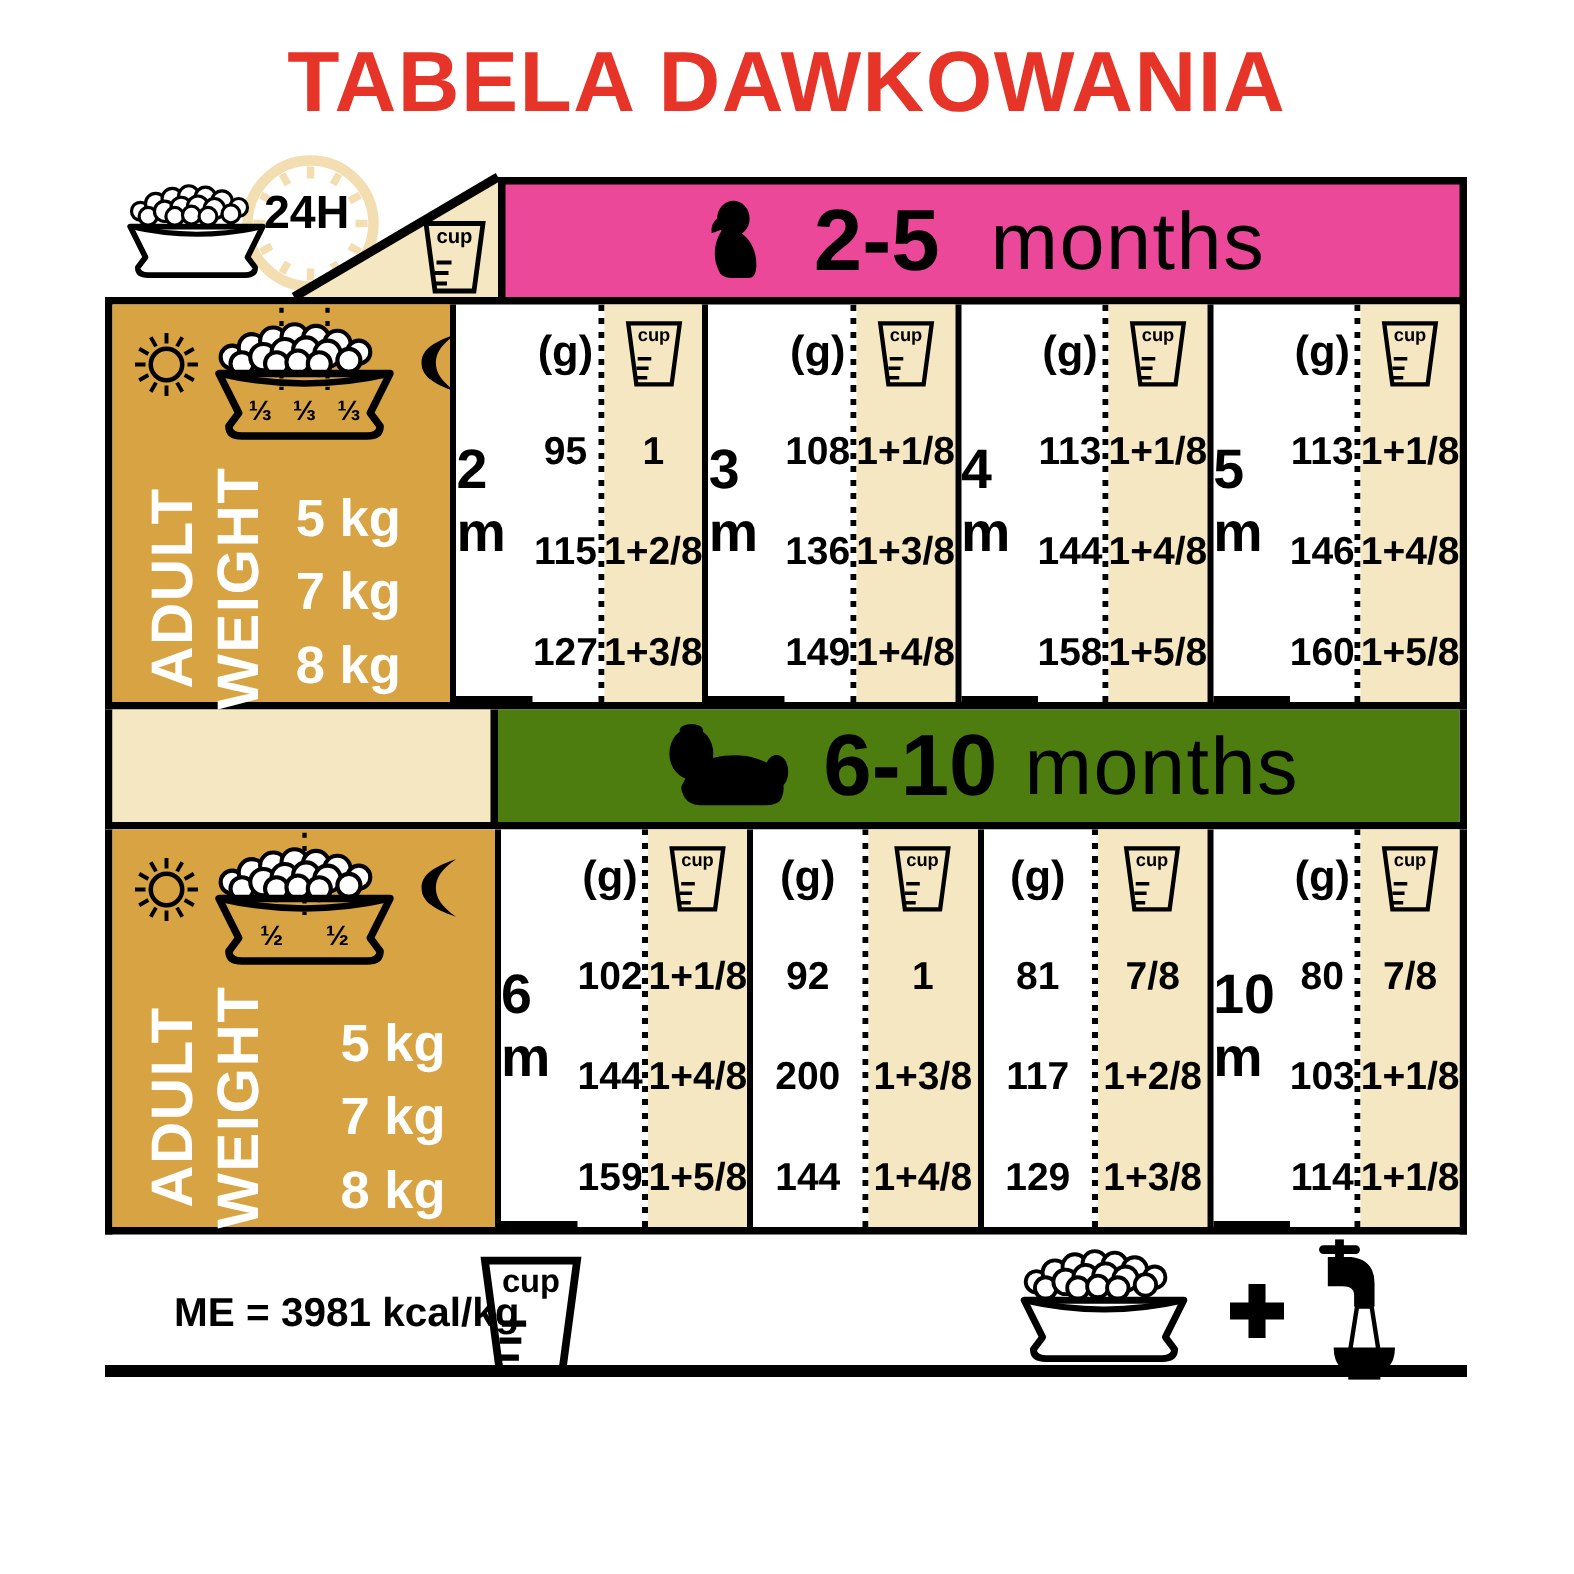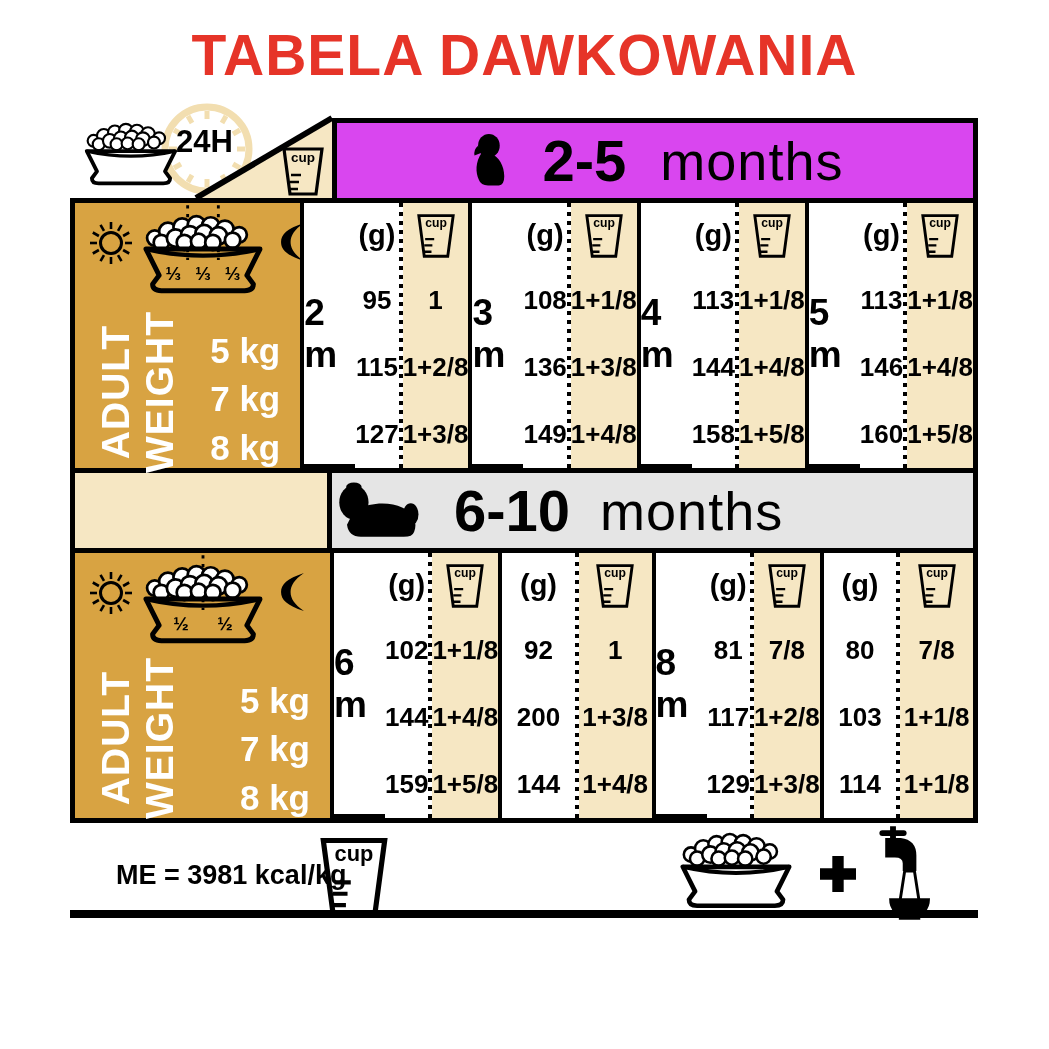--- a/index.html
+++ b/index.html
@@ -5,38 +5,38 @@
   html,body{margin:0;padding:0;background:#fff}
   .page{position:relative;width:1049px;height:943px;background:#fff;overflow:hidden;
         font-family:"Liberation Sans",sans-serif;color:#000}
   .abs{position:absolute}
   svg text{font-family:"Liberation Sans",sans-serif}
 
   .title{left:0;top:22px;width:100%;text-align:center;font-size:57px;font-weight:800;
          color:#E63428;letter-spacing:1px}
 
   
-  .hdr1{left:332px;top:118px;width:646px;height:80px;background:#d946ef;
+  .hdr1{left:332px;top:118px;width:646px;height:80px;background:#ec4899;
         border:5px solid #000;border-bottom:none;box-sizing:border-box;
         display:flex;align-items:center;justify-content:center;gap:34px}
   .hdr2{left:70px;top:473px;width:908px;height:80px;border:5px solid #000;border-top:none;
         box-sizing:border-box;display:flex}
   .h2-left{width:252px;border-right:5px solid #000;background:#F6E7C3}
-  .h2-right{flex:1;background:#e5e5e5;display:flex;align-items:center;justify-content:flex-start;gap:30px}
+  .h2-right{flex:1;background:#4d7c0f;display:flex;align-items:center;justify-content:center;gap:18px}
   .age-big{font-size:58px;font-weight:800}
   .age-light{font-size:54px;font-weight:400;letter-spacing:1px}
 
   
   .tbl{left:70px;width:908px;border:5px solid #000;box-sizing:border-box;display:flex;background:#fff}
   #t1{top:198px;height:275px}
   #t2{top:553px;height:270px;border-top:none}
   .sb{width:255px;background:#D8A342;position:relative;display:flex;flex-direction:column}
   .sb-icons{flex:0 0 119px;position:relative}
-  .wrow{flex:1;display:flex;align-items:flex-end;justify-content:flex-end;
-        padding-right:20px;font-size:35px;font-weight:800;color:#fff}
+  .wrow{flex:1;display:flex;align-items:center;justify-content:flex-end;
+        padding-right:33px;font-size:35px;font-weight:800;color:#fff}
   .vwrap{position:absolute;width:170px;height:46px;display:flex;align-items:center;justify-content:center;
          transform:rotate(-90deg);color:#fff;font-size:39px;font-weight:800;letter-spacing:1px;white-space:nowrap}
   .cols{flex:1;display:flex}
   .col{flex:1;border-left:4px solid #000;display:flex;flex-direction:row}
   .col-head{flex:0 0 51px;border-bottom:4px solid #000;display:flex;align-items:center;
             justify-content:center;font-size:37px;font-weight:800}
   .col-body{flex:1;display:flex}
   .half{flex:1;display:flex;flex-direction:column}
   .half-cup{background:#F6E7C3}
   .vdots{width:4px;background:repeating-linear-gradient(#000 0 4px,transparent 4px 9px)}
@@ -392,21 +392,20 @@
               </svg>
             </div>
             <div class="cell">1</div>
             <div class="cell">1+3/8</div>
             <div class="cell">1+4/8</div>
           </div>
         </div>
       </div>
 
       <div class="col">
-        <div class="col-head">8 m</div>
         <div class="col-body">
           <div class="half">
             <div class="cell icon-cell gtxt">(g)</div>
             <div class="cell">81</div>
             <div class="cell">117</div>
             <div class="cell">129</div>
           </div>
           <div class="vdots"></div>
           <div class="half half-cup">
             <div class="cell icon-cell">
@@ -417,20 +416,21 @@
               </svg>
             </div>
             <div class="cell">7/8</div>
             <div class="cell">1+2/8</div>
             <div class="cell">1+3/8</div>
           </div>
         </div>
       </div>
 
       <div class="col">
+        <div class="col-head">10 m</div>
         <div class="col-body">
           <div class="half">
             <div class="cell icon-cell gtxt">(g)</div>
             <div class="cell">80</div>
             <div class="cell">103</div>
             <div class="cell">114</div>
           </div>
           <div class="vdots"></div>
           <div class="half half-cup">
             <div class="cell icon-cell">

